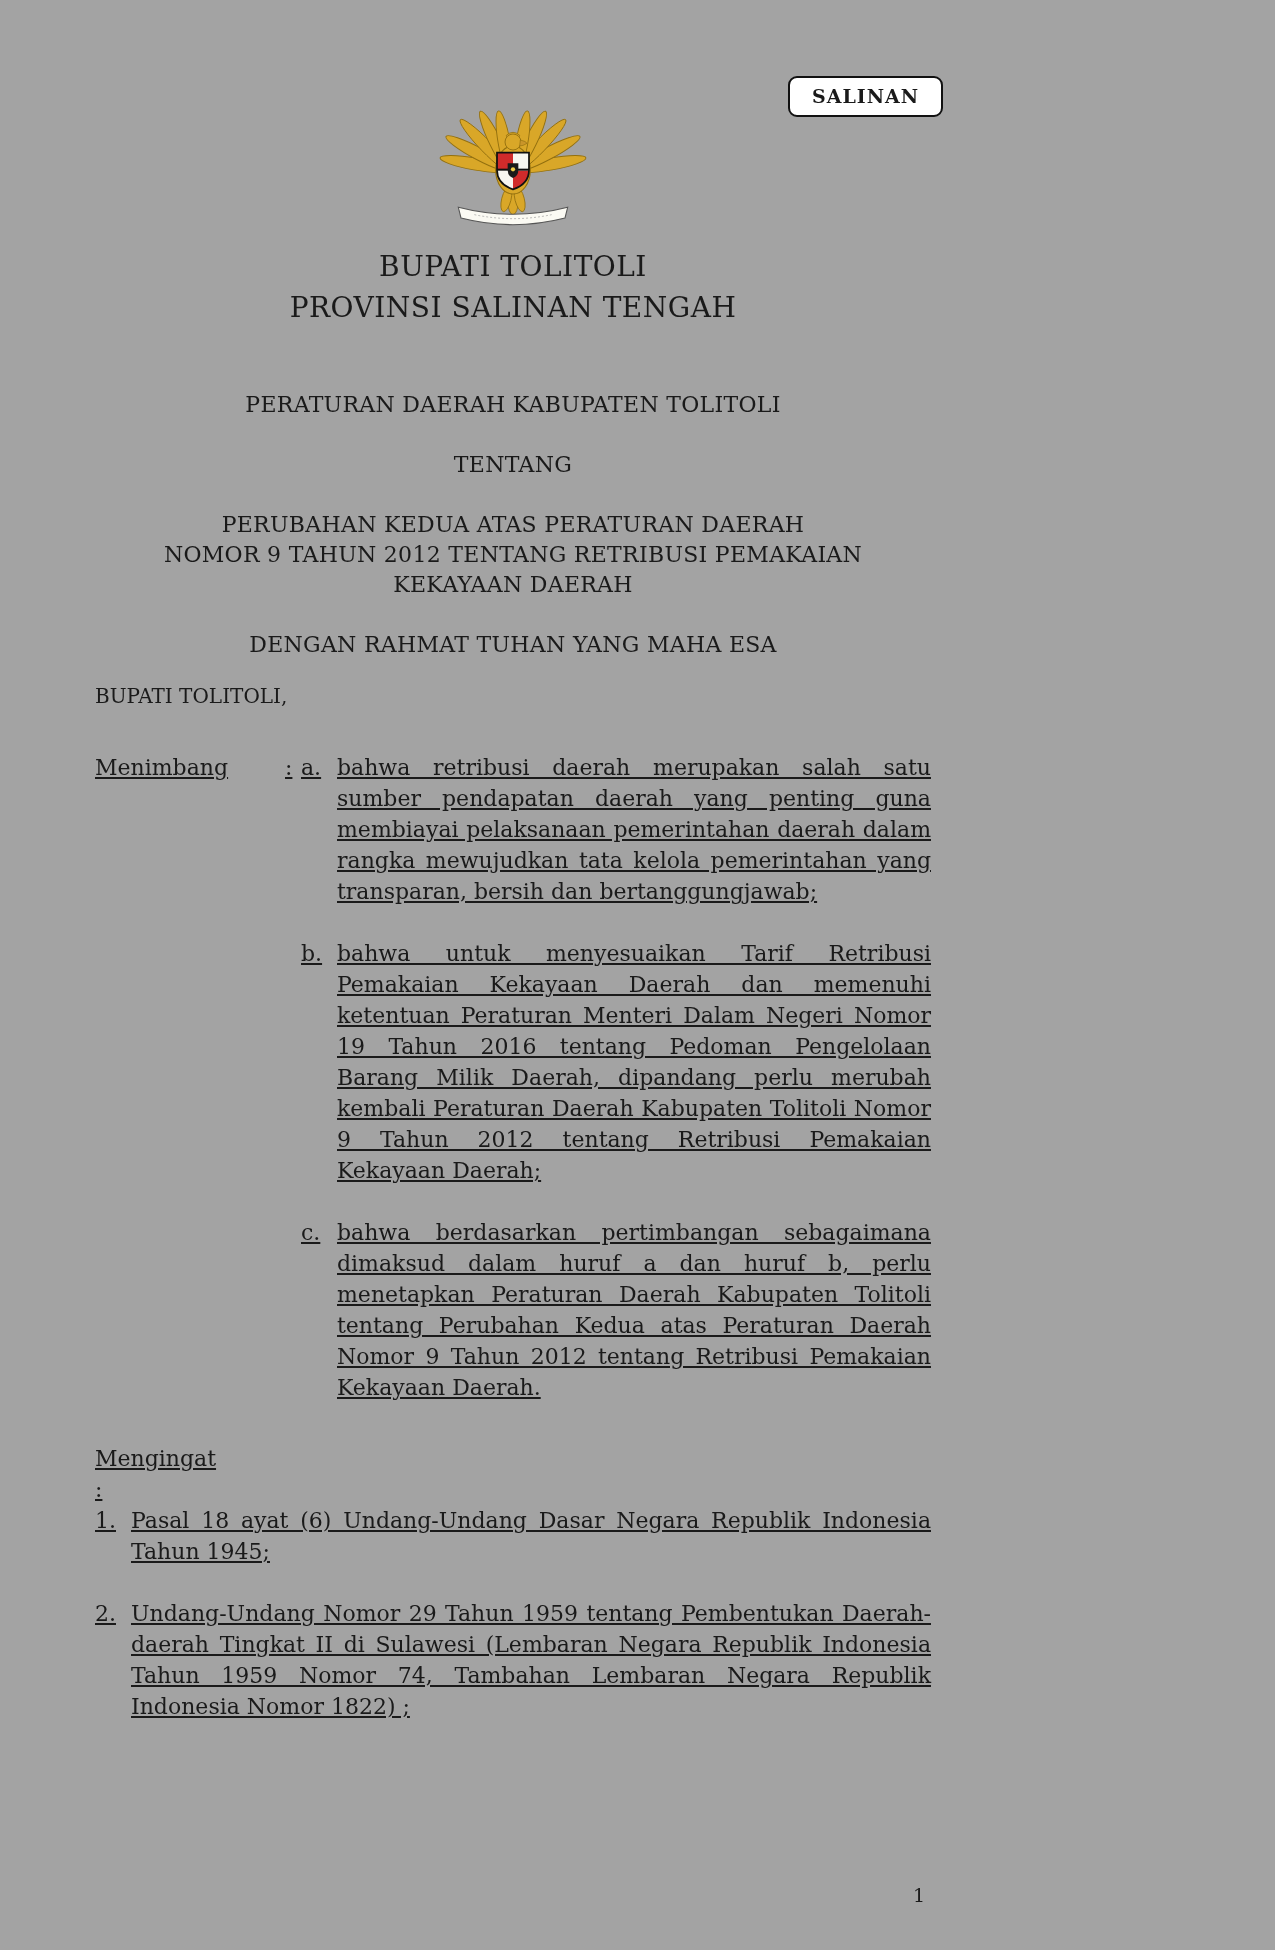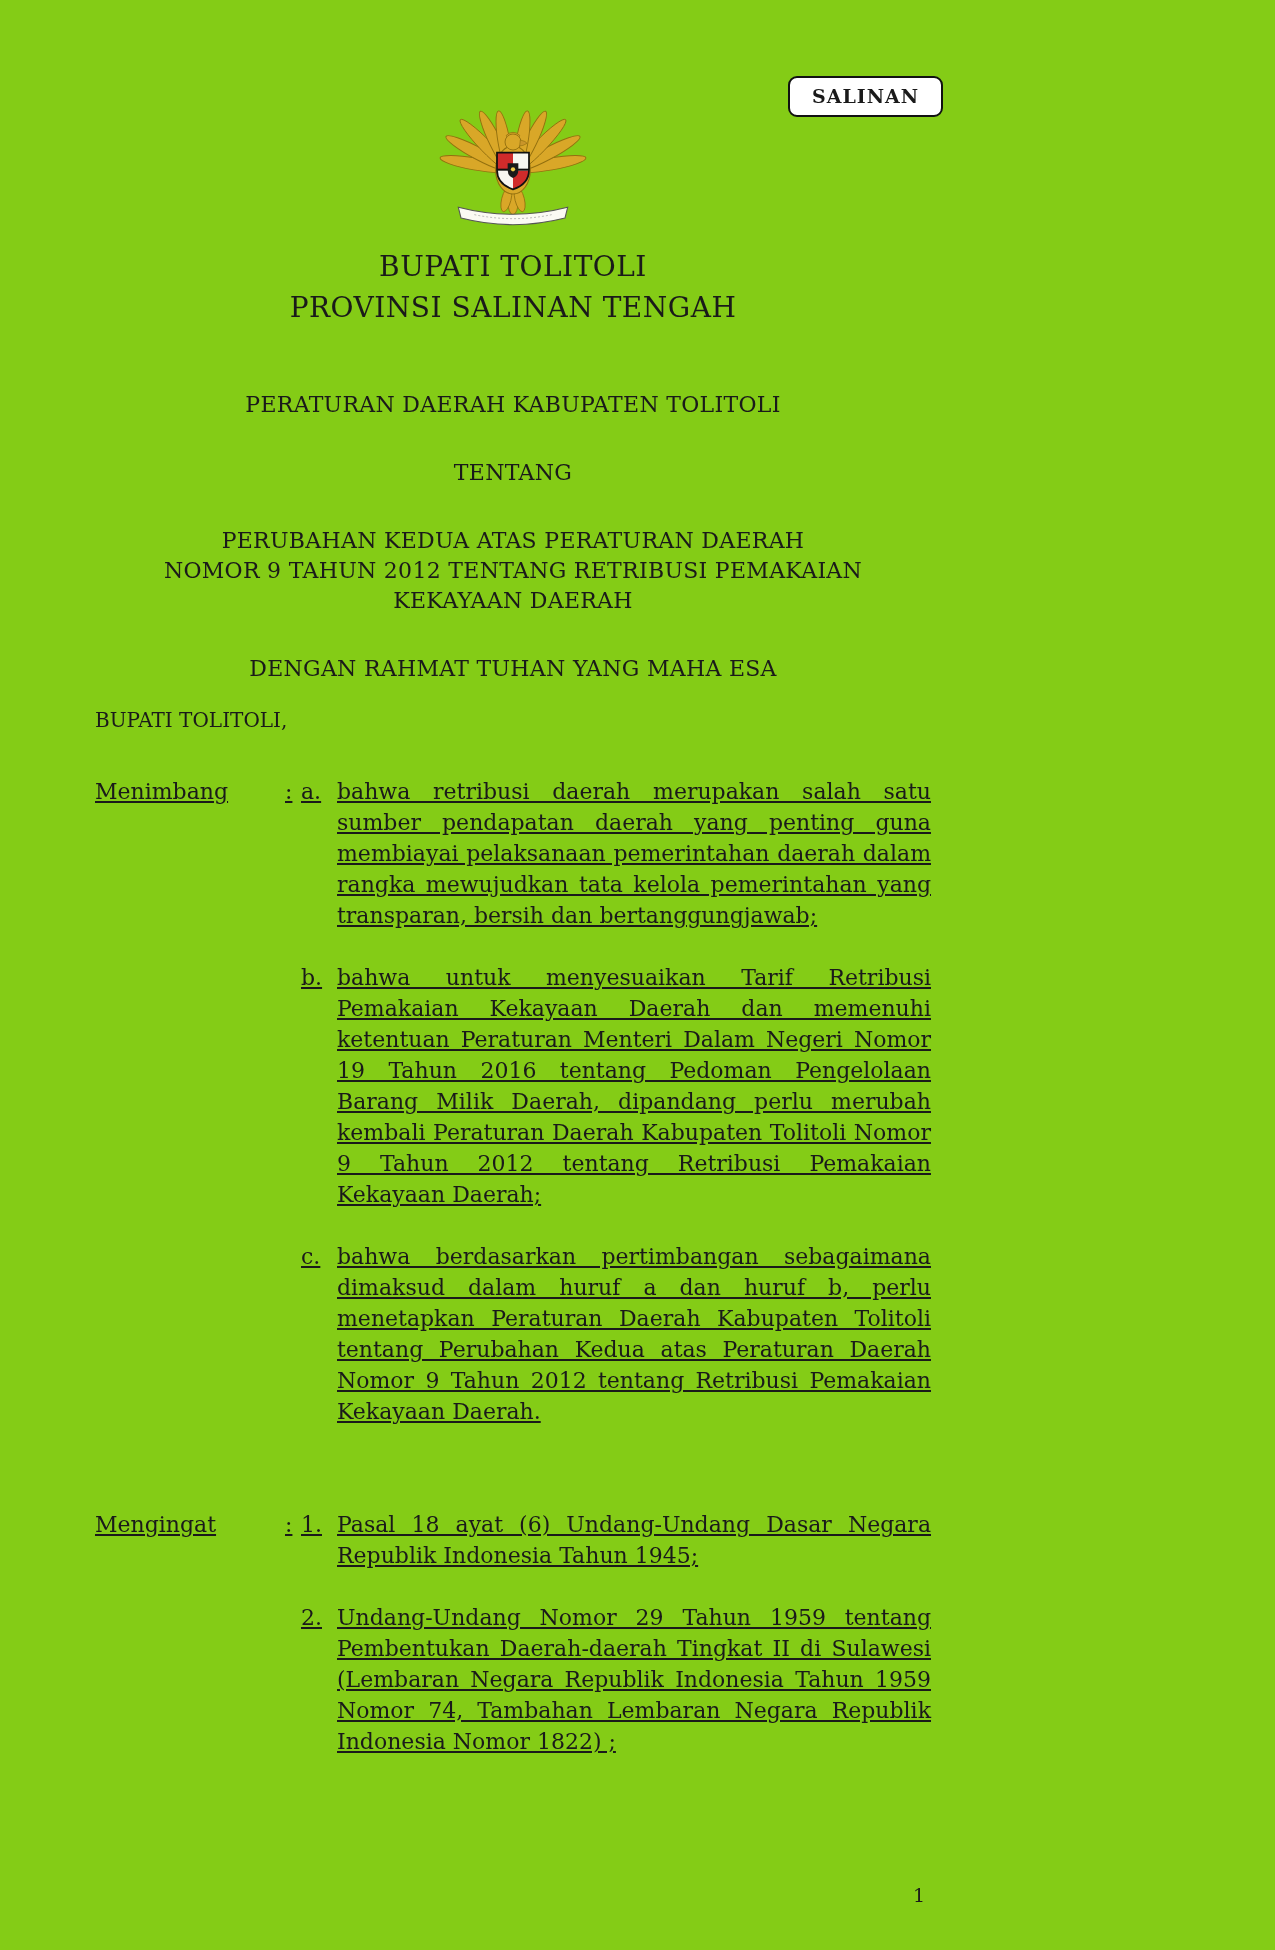--- a/index.html
+++ b/index.html
@@ -1,21 +1,21 @@
 <!DOCTYPE html>
 <html><head>
 <meta charset="utf-8">
 <style>
   * { margin:0; padding:0; box-sizing:border-box; }
   html,body { background:#ffffff; }
   .page {
     position:relative;
     width:1275px;
     height:1950px;
-    background:#84cc16;
+    background:#a3a3a3;
     color:#1a1a1a;
     font-family:"DejaVu Serif","Liberation Serif",serif;
     overflow:hidden;
   }
   .salinan-box {
     position:absolute;
     top:76px;
     left:788px;
     border:2px solid #111;
     border-radius:9px;
@@ -43,38 +43,38 @@
     font-size:28px;
     line-height:41px;
     font-weight:normal;
     margin-top:14px;
     letter-spacing:0.5px;
   }
   .h-block {
     text-align:center;
     font-size:22px;
     line-height:30px;
-    margin-top:38px;
+    margin-top:30px;
     letter-spacing:0.3px;
   }
   .h-block.first { margin-top:62px; }
   .issuer-line {
     text-align:left;
     font-size:20px;
     line-height:28px;
     margin-top:22px;
   }
   .clause {
     display:flex;
     font-size:22px;
     line-height:31px;
     margin-top:42px;
     text-decoration:underline;
   }
-  .clause.mengingat { margin-top:82px; }
+  .clause.mengingat { margin-top:40px;flex-direction:column; }
   .c-label { width:190px; flex-shrink:0; }
   .c-colon { width:16px; flex-shrink:0; }
   .c-items { flex:1; }
   .c-item { display:flex; margin-bottom:31px; }
   .c-item:last-child { margin-bottom:0; }
   .c-marker { width:36px; flex-shrink:0; }
   .c-text { flex:1; text-align:justify; }
   .page-num {
     position:absolute;
     left:913px;

